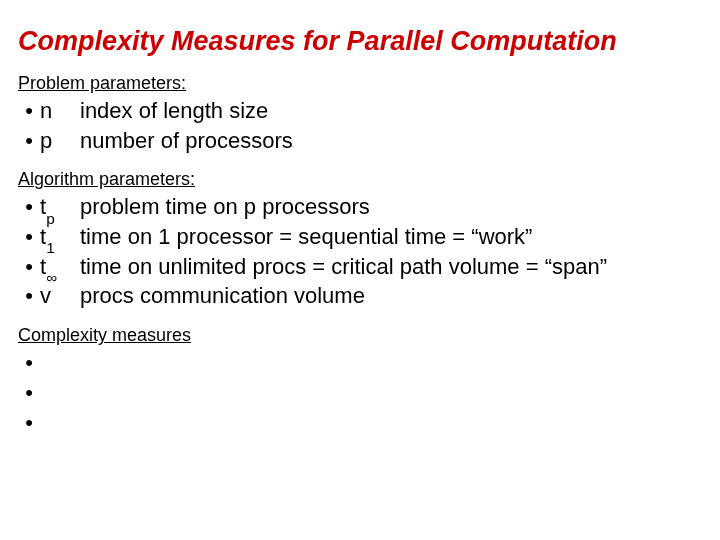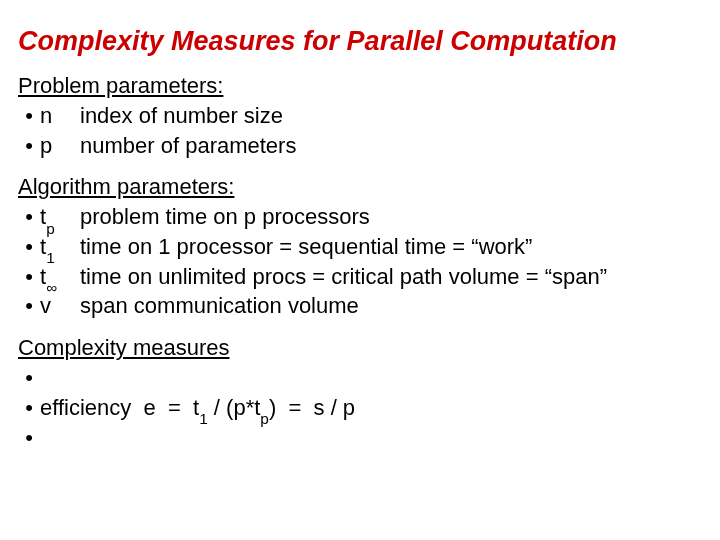--- a/index.html
+++ b/index.html
@@ -20,21 +20,21 @@
   }
   .title {
     color: #cc0000;
     font-weight: bold;
     font-style: italic;
     font-size: 27px;
     line-height: 1.15;
     margin: 0 0 16px 0;
   }
   .section-heading {
-    font-size: 22px;
+    font-size: 18px;
     text-decoration: underline;
     margin: 14px 0 2px 0;
   }
   .bullets {
     font-size: 22px;
     line-height: 1.35;
   }
   .row {
     display: flex;
     align-items: baseline;
@@ -69,26 +69,26 @@
 
 <div class="slide">
 
   <div class="title">Complexity Measures for Parallel Computation</div>
 
   <div class="section-heading">Problem parameters:</div>
   <div class="bullets">
     <div class="row">
       <span class="dot">•</span>
       <span class="sym">n</span>
-      <span class="desc">index of number size</span>
+      <span class="desc">index of length size</span>
     </div>
     <div class="row">
       <span class="dot">•</span>
       <span class="sym">p</span>
-      <span class="desc">number of parameters</span>
+      <span class="desc">number of processors</span>
     </div>
   </div>
 
   <div class="section-heading">Algorithm parameters:</div>
   <div class="bullets">
     <div class="row">
       <span class="dot">•</span>
       <span class="sym"><span>t</span><sub>p</sub></span>
       <span class="desc">problem time on p processors</span>
     </div>
@@ -98,36 +98,33 @@
       <span class="desc">time on 1 processor = sequential time = “work”</span>
     </div>
     <div class="row">
       <span class="dot">•</span>
       <span class="sym"><span>t</span><sub>∞</sub></span>
       <span class="desc">time on unlimited procs = critical path volume = “span”</span>
     </div>
     <div class="row">
       <span class="dot">•</span>
       <span class="sym">v</span>
-      <span class="desc">span communication volume</span>
+      <span class="desc">procs communication volume</span>
     </div>
   </div>
 
   <div class="section-heading">Complexity measures</div>
   <div class="bullets">
 
     <div class="line">
       <span class="dot">•</span>
     </div>
 
     <div class="line">
       <span class="dot">•</span>
-      <span>
-        <span>efficiency&nbsp;&nbsp;e&nbsp; =&nbsp; t</span><sub>1</sub><span> / (p*t</span><sub>p</sub><span>)&nbsp; =&nbsp; s / p</span>
-      </span>
     </div>
 
     <div class="line">
       <span class="dot">•</span>
     </div>
 
   </div>
 
 </div>
 

